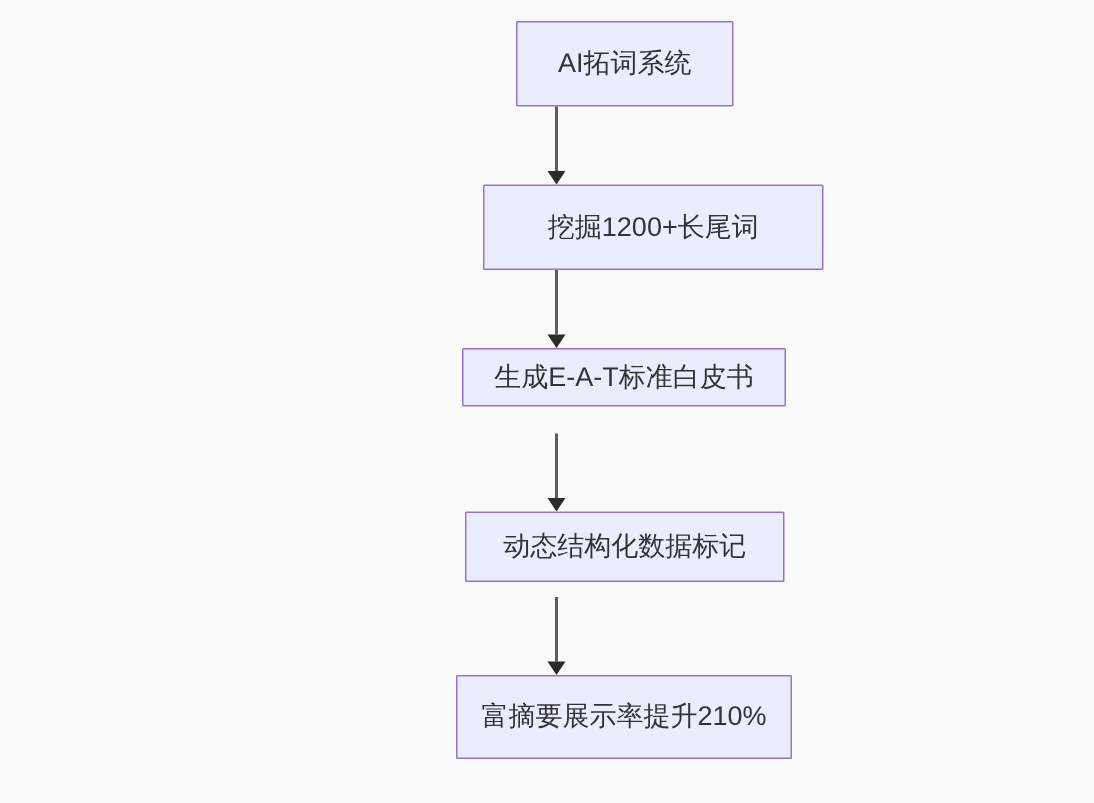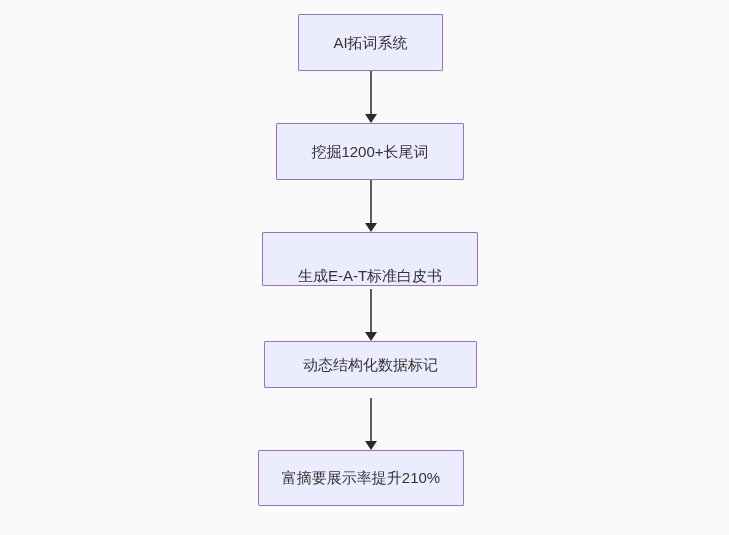--- a/index.html
+++ b/index.html
@@ -22,29 +22,30 @@
   .node {
     position: absolute;
     box-sizing: border-box;
     background: #ECECFF;
     border: 1px solid #9370DB;
     border-radius: 1px;
     display: flex;
     align-items: center;
     justify-content: center;
     color: #333333;
-    font-size: 15px;
+    font-size: 18px;
     line-height: 1.2;
     white-space: nowrap;
+    margin-left: 46px;
   }
   #n1 { left: 298px; top: 14px;  width: 145px; height: 57px; }
-  #n2 { left: 276px; top: 123px; width: 188px; height: 57px; }
-  #n3 { left: 262px; top: 232px; width: 216px; height: 54px; align-items: flex-end; }
+  #n2 { left: 276px; top: 123px; width: 227px; height: 57px; }
+  #n3 { left: 262px; top: 232px; width: 216px; height: 39px; }
   #n4 { left: 264px; top: 341px; width: 213px; height: 47px; }
-  #n5 { left: 258px; top: 450px; width: 206px; height: 56px; }
+  #n5 { left: 258px; top: 450px; width: 224px; height: 56px; }
 
   .edge {
     position: absolute;
     left: 364px;
     width: 13px;
     height: 52px;
     display: flex;
     flex-direction: column;
     align-items: center;
   }

